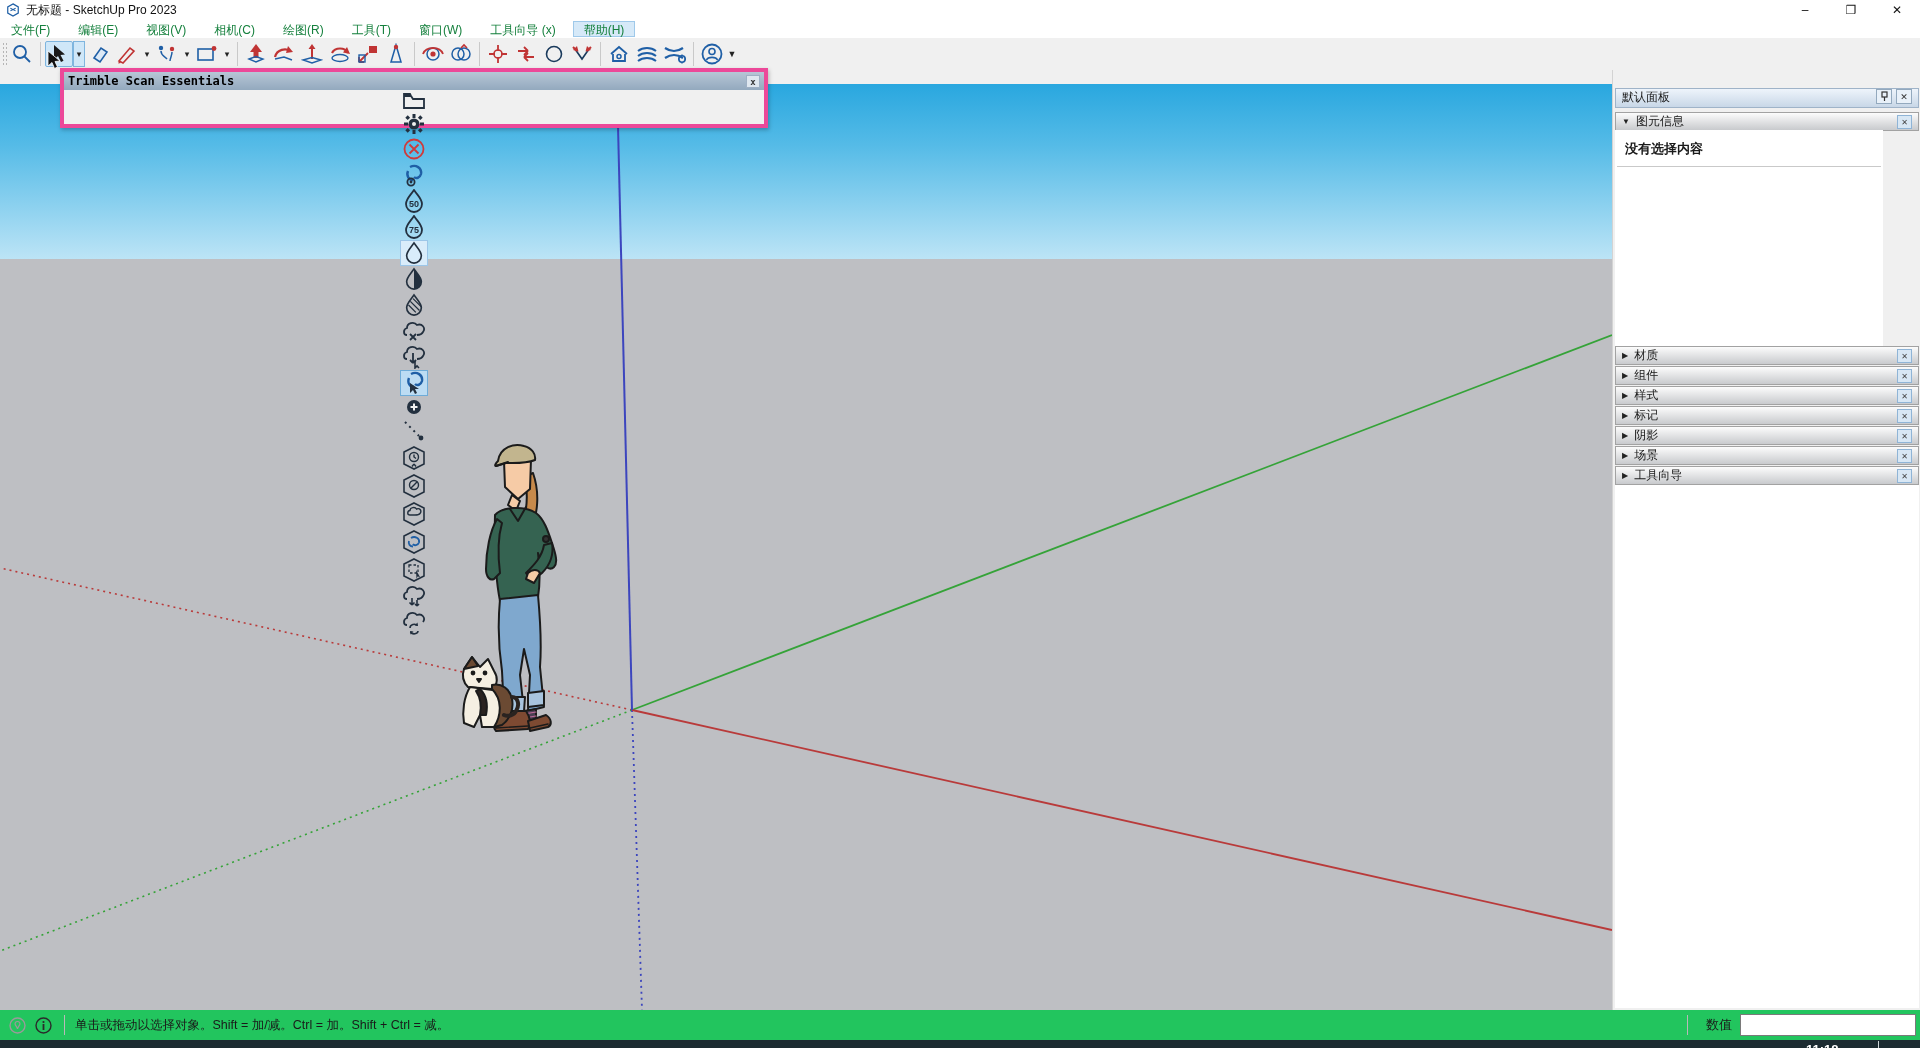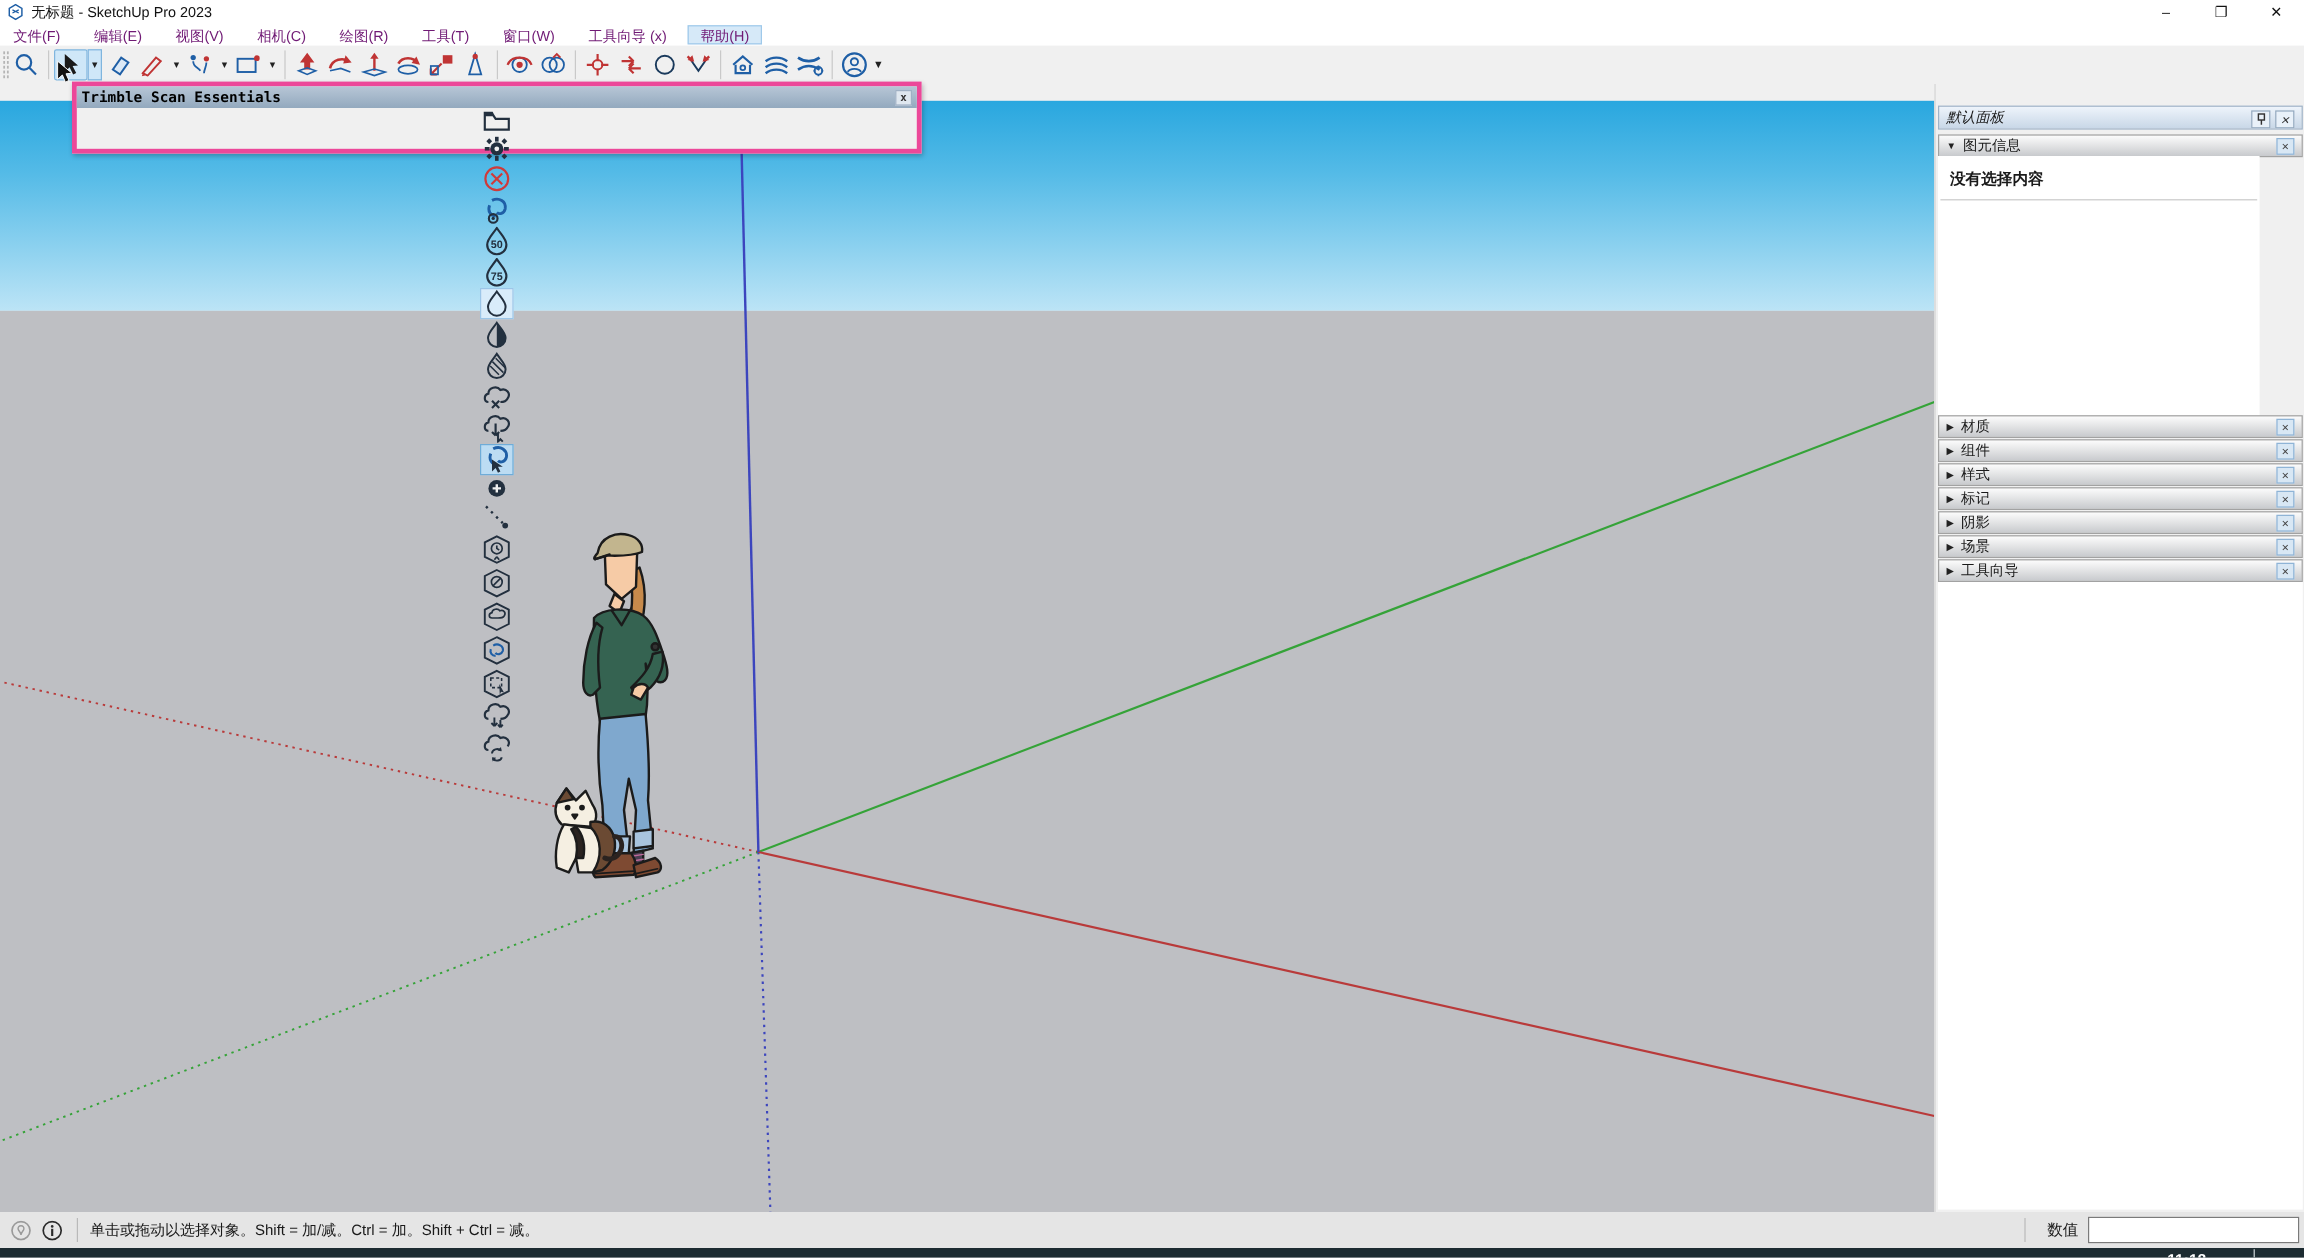--- a/index.html
+++ b/index.html
@@ -10,21 +10,21 @@
   #titlebar { position:absolute; left:0; top:0; width:1920px; height:20px;
     background:#ffffff; display:flex; align-items:center; }
   #titlebar .logo { width:14px; height:14px; margin:0 6px 0 6px; }
   #titlebar .title { font-size:12px; color:#111; }
   #win-controls { position:absolute; right:0; top:0; height:20px; display:flex; }
   .win-btn { width:46px; height:20px; display:flex; align-items:center; justify-content:center;
     font-size:12px; color:#111; cursor:default; }
 
   
   #menubar { position:absolute; left:0; top:20px; width:1920px; height:18px;
-    background:#ffffff; display:flex; align-items:center; font-size:12px; color:#701a75; }
+    background:#ffffff; display:flex; align-items:center; font-size:12px; color:#15803d; }
   .menu-item { padding:1px 10px; margin-right:6px; height:16px; line-height:14px; border:1px solid transparent; }
   .menu-item.active { background:#d6e9f8; border:1px solid #9fc9ea; }
 
   
   #toolbar { position:absolute; left:0; top:38px; width:1920px; height:32px;
     background:#f0f0f0; display:flex; align-items:center; }
   .grip { width:6px; height:24px; margin-left:2px;
     background-image:radial-gradient(#b5b5b5 1px, transparent 1px); background-size:3px 4px; }
   .tb-sep { width:1px; height:24px; background:#c9c9c9; margin:0 4px; }
   .tool { width:28px; height:26px; display:flex; align-items:center; justify-content:center;
@@ -54,37 +54,37 @@
     border:1px solid transparent; margin:0 1px; }
   .sb-tool.lit { background:#d9ecfa; border:1px solid #9cc6e8; }
   .sb-tool.pressed { background:#bcdcf3; border:1px solid #6facd8; }
   .sb-sep { width:1px; height:26px; background:#c0c0c0; margin:0 4px; }
 
   
   #panel { position:absolute; left:1612px; top:70px; width:308px; height:940px;
     background:#f0f0f0; border-left:1px solid #d3d3d3; font-size:12px; color:#1a1a1a; }
   #panel-header { position:absolute; left:2px; top:18px; width:304px; height:20px;
     background:linear-gradient(#eef4fb,#c8d7e7); border:1px solid #9fb3c8;
-    display:flex; align-items:flex-end; padding:0 6px;font-style:italic; }
+    display:flex; align-items:flex-start; padding:0 6px; }
   .ph-btn { width:16px; height:15px; margin-left:4px; background:#e9f1f9; border:1px solid #93a9be;
     display:flex; align-items:center; justify-content:center; font-size:9px; color:#333; }
   .sec-header { position:absolute; left:2px; width:304px; height:19px;
     background:linear-gradient(#fcfcfc,#c8cacd); border:1px solid #a2a2a2;
     display:flex; align-items:center; padding:0 6px; }
   .sec-arrow { font-size:8px; margin-right:6px; color:#222; }
   .sec-close { margin-left:auto; width:15px; height:14px; background:#d8e7f4; border:1px solid #8fb4d6;
     font-size:8px; line-height:13px; text-align:center; color:#444; }
   #entity-content { position:absolute; left:2px; top:60px; width:268px; height:216px; background:#ffffff; }
   #entity-empty { font-size:13px; font-weight:bold; padding:10px 10px 8px 10px; }
   #entity-rule { height:1px; background:#c9c9c9; margin:0 2px; }
   #panel-rest { position:absolute; left:2px; top:415px; width:304px; height:523px; background:#ffffff; }
 
   
   #statusbar { position:absolute; left:0; top:1010px; width:1920px; height:30px;
-    background:#e5e5e5; display:flex; align-items:center; font-size:12.5px; color:#1a1a1a; }
+    background:#22c55e; display:flex; align-items:center; font-size:12.5px; color:#1a1a1a; }
   .sb-icon { width:17px; height:17px; margin-left:9px; }
   #status-sep1 { width:1px; height:20px; background:#b9b9b9; margin:0 10px 0 12px; }
   #measure-group { position:absolute; right:4px; top:0; height:30px; display:flex; align-items:center; }
   #measure-sep { width:1px; height:20px; background:#b9b9b9; margin-right:18px; }
   #measure-label { margin-right:8px; font-size:13px; }
   #measure-input { width:176px; height:22px; border:1px solid #7a7a7a; background:#fff;
     font-size:12px; padding:0 4px; font-family:"Liberation Sans", sans-serif; }
 
   
   #taskbar { position:absolute; left:0; top:1040px; width:1920px; height:8px;

